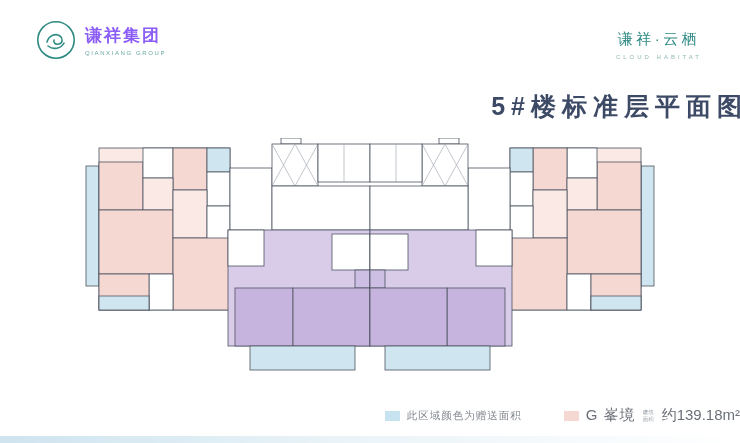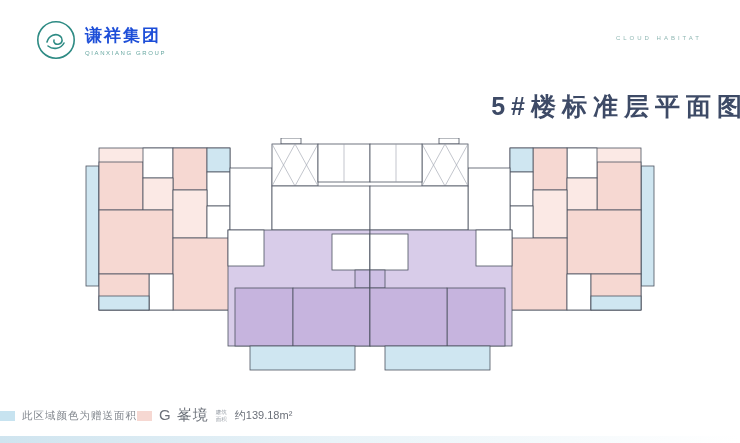--- a/index.html
+++ b/index.html
@@ -4,50 +4,50 @@
 <style>
   html,body{margin:0;padding:0;background:#fff;}
   .page{
     position:relative;width:740px;height:443px;margin:0 auto;
     background:#ffffff;overflow:hidden;
     font-family:"Liberation Sans", sans-serif;
   }
   
   .logo{position:absolute;left:36px;top:20px;display:flex;align-items:center;gap:9px;}
   .logo-text{display:flex;flex-direction:column;}
-  .logo-text .name{font-size:17px;font-weight:bold;letter-spacing:2px;color:#1d4ed8;}
+  .logo-text .name{font-size:17px;font-weight:bold;letter-spacing:2px;color:#8b5cf6;}
   .logo-text .sub{font-size:6px;letter-spacing:1.6px;margin-top:3px;color:#6aa8a2;}
   
   .brand{position:absolute;right:38px;top:30px;text-align:center;}
   .brand .name{font-size:15px;letter-spacing:3.5px;color:#2e8b84;}
   .brand .sub{font-size:6px;letter-spacing:3px;margin-top:5px;color:#8fb7b3;}
   
   .title{
     position:absolute;top:82px;left:0;width:100%;margin:8px;text-align:right;
     font-size:25px;font-weight:bold;letter-spacing:6px;color:#3d4a66;
   }
   
   .plan{position:absolute;left:85px;top:138px;width:570px;height:236px;}
   .plan svg{display:block;}
   .w{stroke:#4d5360;stroke-width:0.8;}
   .s{stroke:#9aa0ab;stroke-width:0.6;}
   
   .legend{
     position:absolute;left:0;bottom:18px;width:100%;
-    display:flex;justify-content:flex-start;align-items:center;
+    display:flex;justify-content:flex-end;align-items:center;gap:42px;
   }
   .legend-item{display:flex;align-items:center;gap:7px;}
   .swatch{display:inline-block;width:15px;height:10px;}
   .legend-label{font-size:10.5px;color:#83888f;letter-spacing:1px;}
   .legend-name{font-size:15px;color:#6b7079;letter-spacing:1px;}
   .legend-tiny{
     display:inline-block;width:12px;font-size:5.5px;line-height:1.25;
     color:#9aa0a8;word-break:break-all;
   }
-  .legend-area{font-size:11px;color:#6b7079;}
+  .legend-area{font-size:15px;color:#6b7079;}
   
   .bottom-band{
     position:absolute;left:0;bottom:0;width:100%;height:7px;
     background:linear-gradient(90deg,#cfe4ef 0%,#e9f3f8 45%,#ffffff 100%);
   }
 </style>
 </head>
 <body>
 
 <div class="page">
@@ -58,20 +58,21 @@
       <path d="M11 22 c2 -7 9 -9 13 -6 c3 2 3 7 -1 8 c-3 1 -6 -1 -5 -4" fill="none" stroke="#2e8b84" stroke-width="1.6" stroke-linecap="round"></path>
       <path d="M12 26 c5 4 13 3 16 -3" fill="none" stroke="#2e8b84" stroke-width="1.6" stroke-linecap="round"></path>
     </svg>
     <div class="logo-text">
       <span class="name">谦祥集团</span>
       <span class="sub">QIANXIANG GROUP</span>
     </div>
   </div>
 
   <div class="brand">
+    <div class="name">谦祥·云栖</div>
     <div class="sub">CLOUD HABITAT</div>
   </div>
 
   <h1 class="title">5#楼标准层平面图</h1>
 
   <div class="plan">
     <svg width="570" height="236" viewBox="0 0 570 236" xmlns="http://www.w3.org/2000/svg" xmlns:xlink="http://www.w3.org/1999/xlink">
       <defs>
         <g id="half">
 

